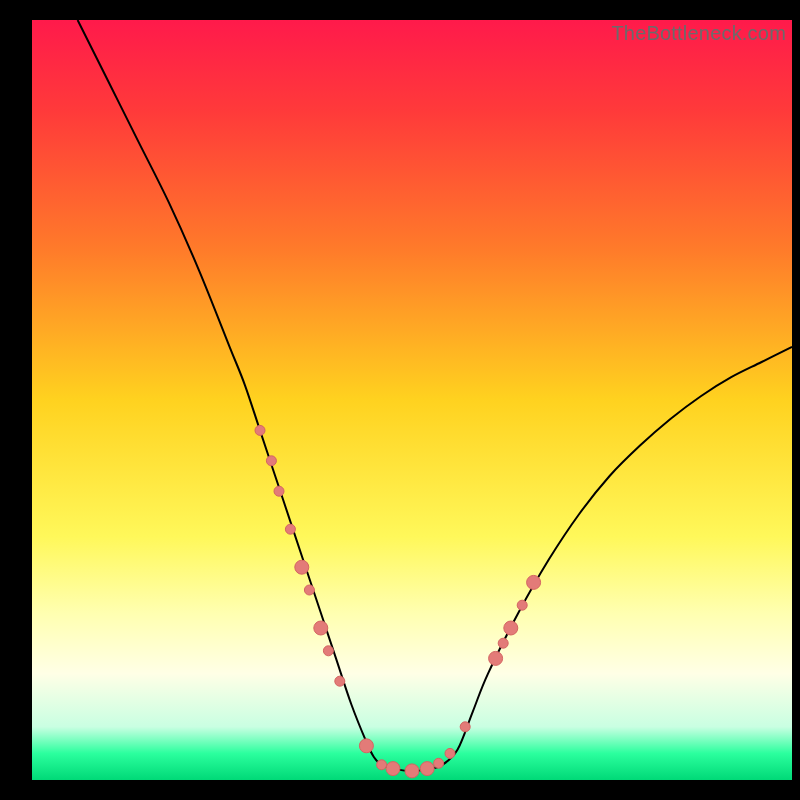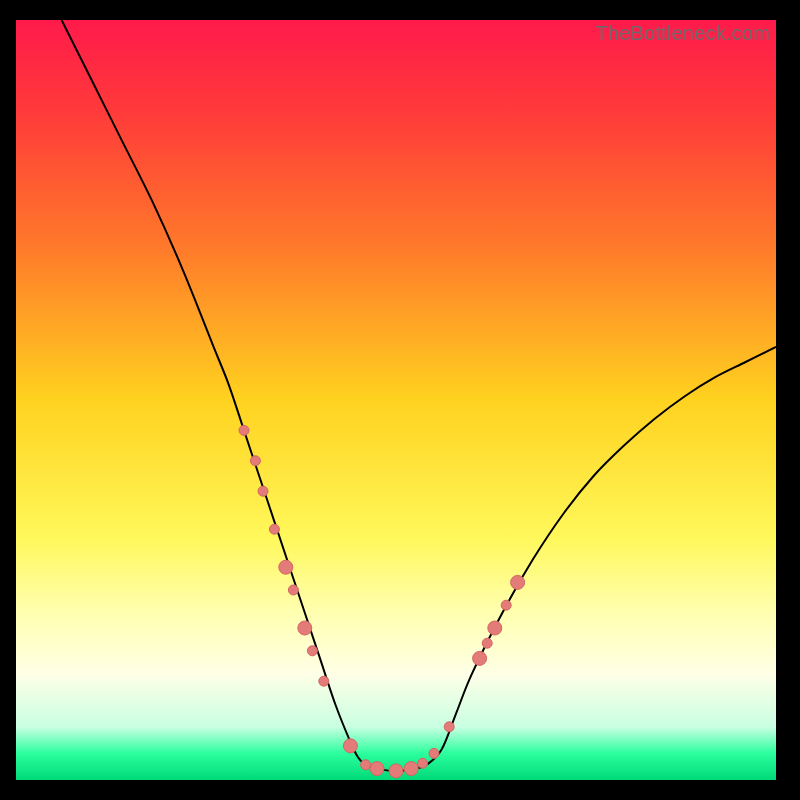--- a/index.html
+++ b/index.html
@@ -6,21 +6,21 @@
     margin: 0;
     padding: 0;
     width: 800px;
     height: 800px;
     background: #000;
     overflow: hidden;
     font-family: Arial, Helvetica, sans-serif;
   }
   .frame {
     position: absolute;
-    left: 16px;
+    left: 32px;
     top: 20px;
     width: 760px;
     height: 760px;
     background: #000;
     text-align: center;
   }
   .plot-area {
     position: absolute;
     left: 0;
     top: 0;

